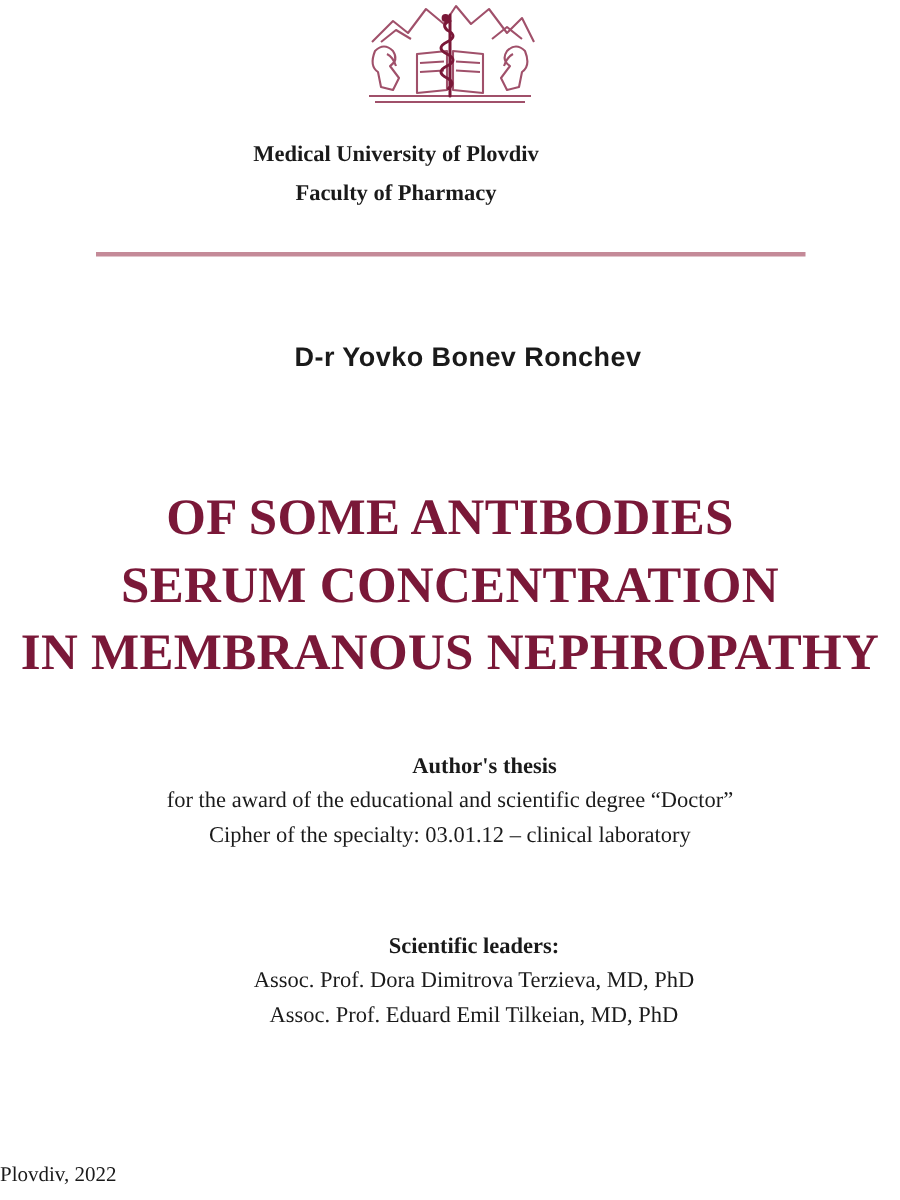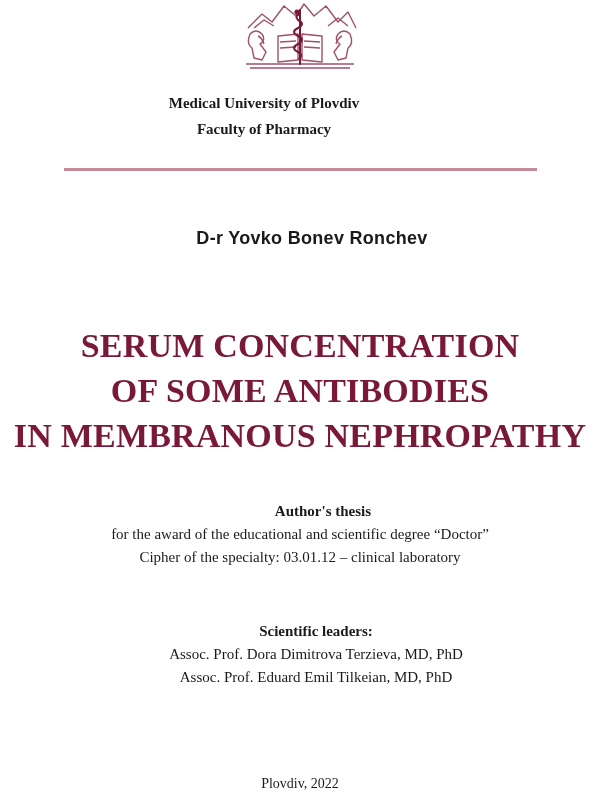--- a/index.html
+++ b/index.html
@@ -98,21 +98,20 @@
       line-height: 23px;
     }
     .leaders-block .bold {
       font-weight: bold;
     }
     .footer-place {
       position: absolute;
       left: 0;
       top: 774px;
       width: 600px;
-      text-align: center;
       font-size: 14px;
       line-height: 20px;
     }
     .line {
       display: block;
     }
   </style>
 </head>
 <body>
 
@@ -154,22 +153,22 @@
   <div class="header-block">
     <span class="line">Medical University of Plovdiv</span>
     <span class="line">Faculty of Pharmacy</span>
   </div>
 
   <div class="header-rule"></div>
 
   <div class="author">D-r Yovko Bonev Ronchev</div>
 
   <div class="title">
+    <span class="title-line">OF SOME ANTIBODIES</span>
     <span class="title-line">SERUM CONCENTRATION</span>
-    <span class="title-line">OF SOME ANTIBODIES</span>
     <span class="title-line">IN MEMBRANOUS NEPHROPATHY</span>
   </div>
 
   <div class="thesis-block">
     <span class="line bold">Author's thesis</span>
     <span class="line">for the award of the educational and scientific degree “Doctor”</span>
     <span class="line">Cipher of the specialty: 03.01.12 – clinical laboratory</span>
   </div>
 
   <div class="leaders-block">

